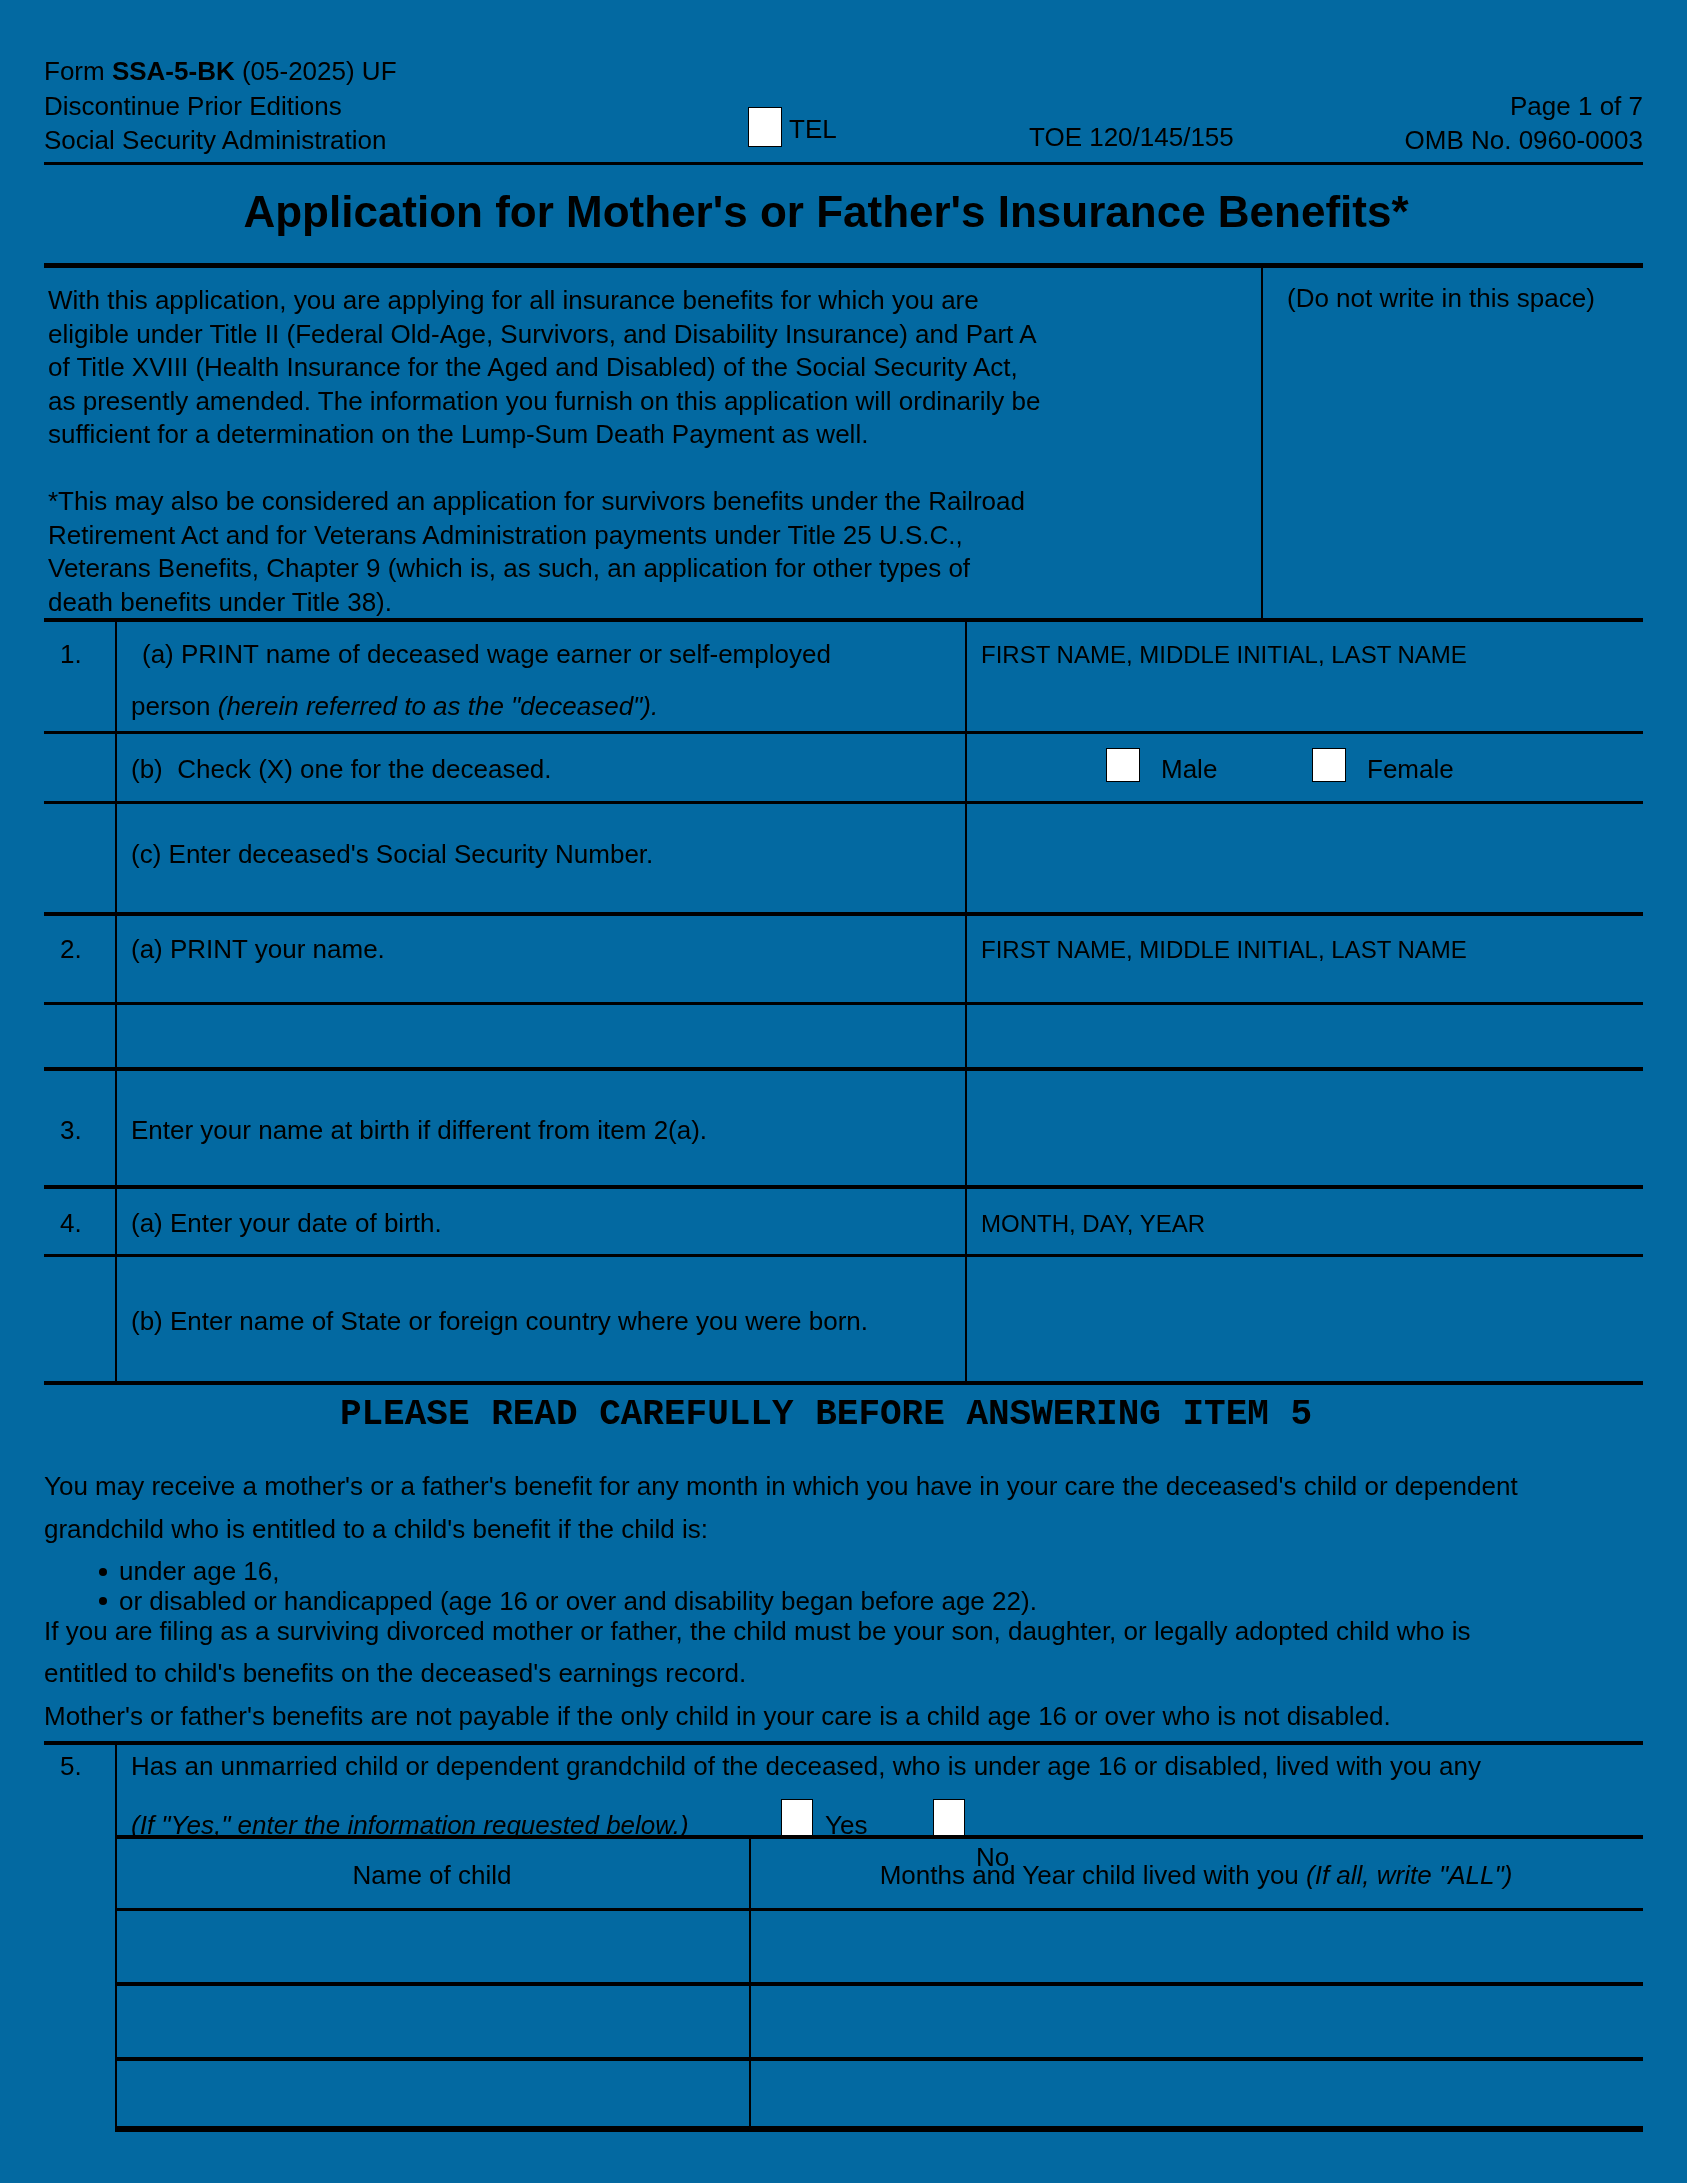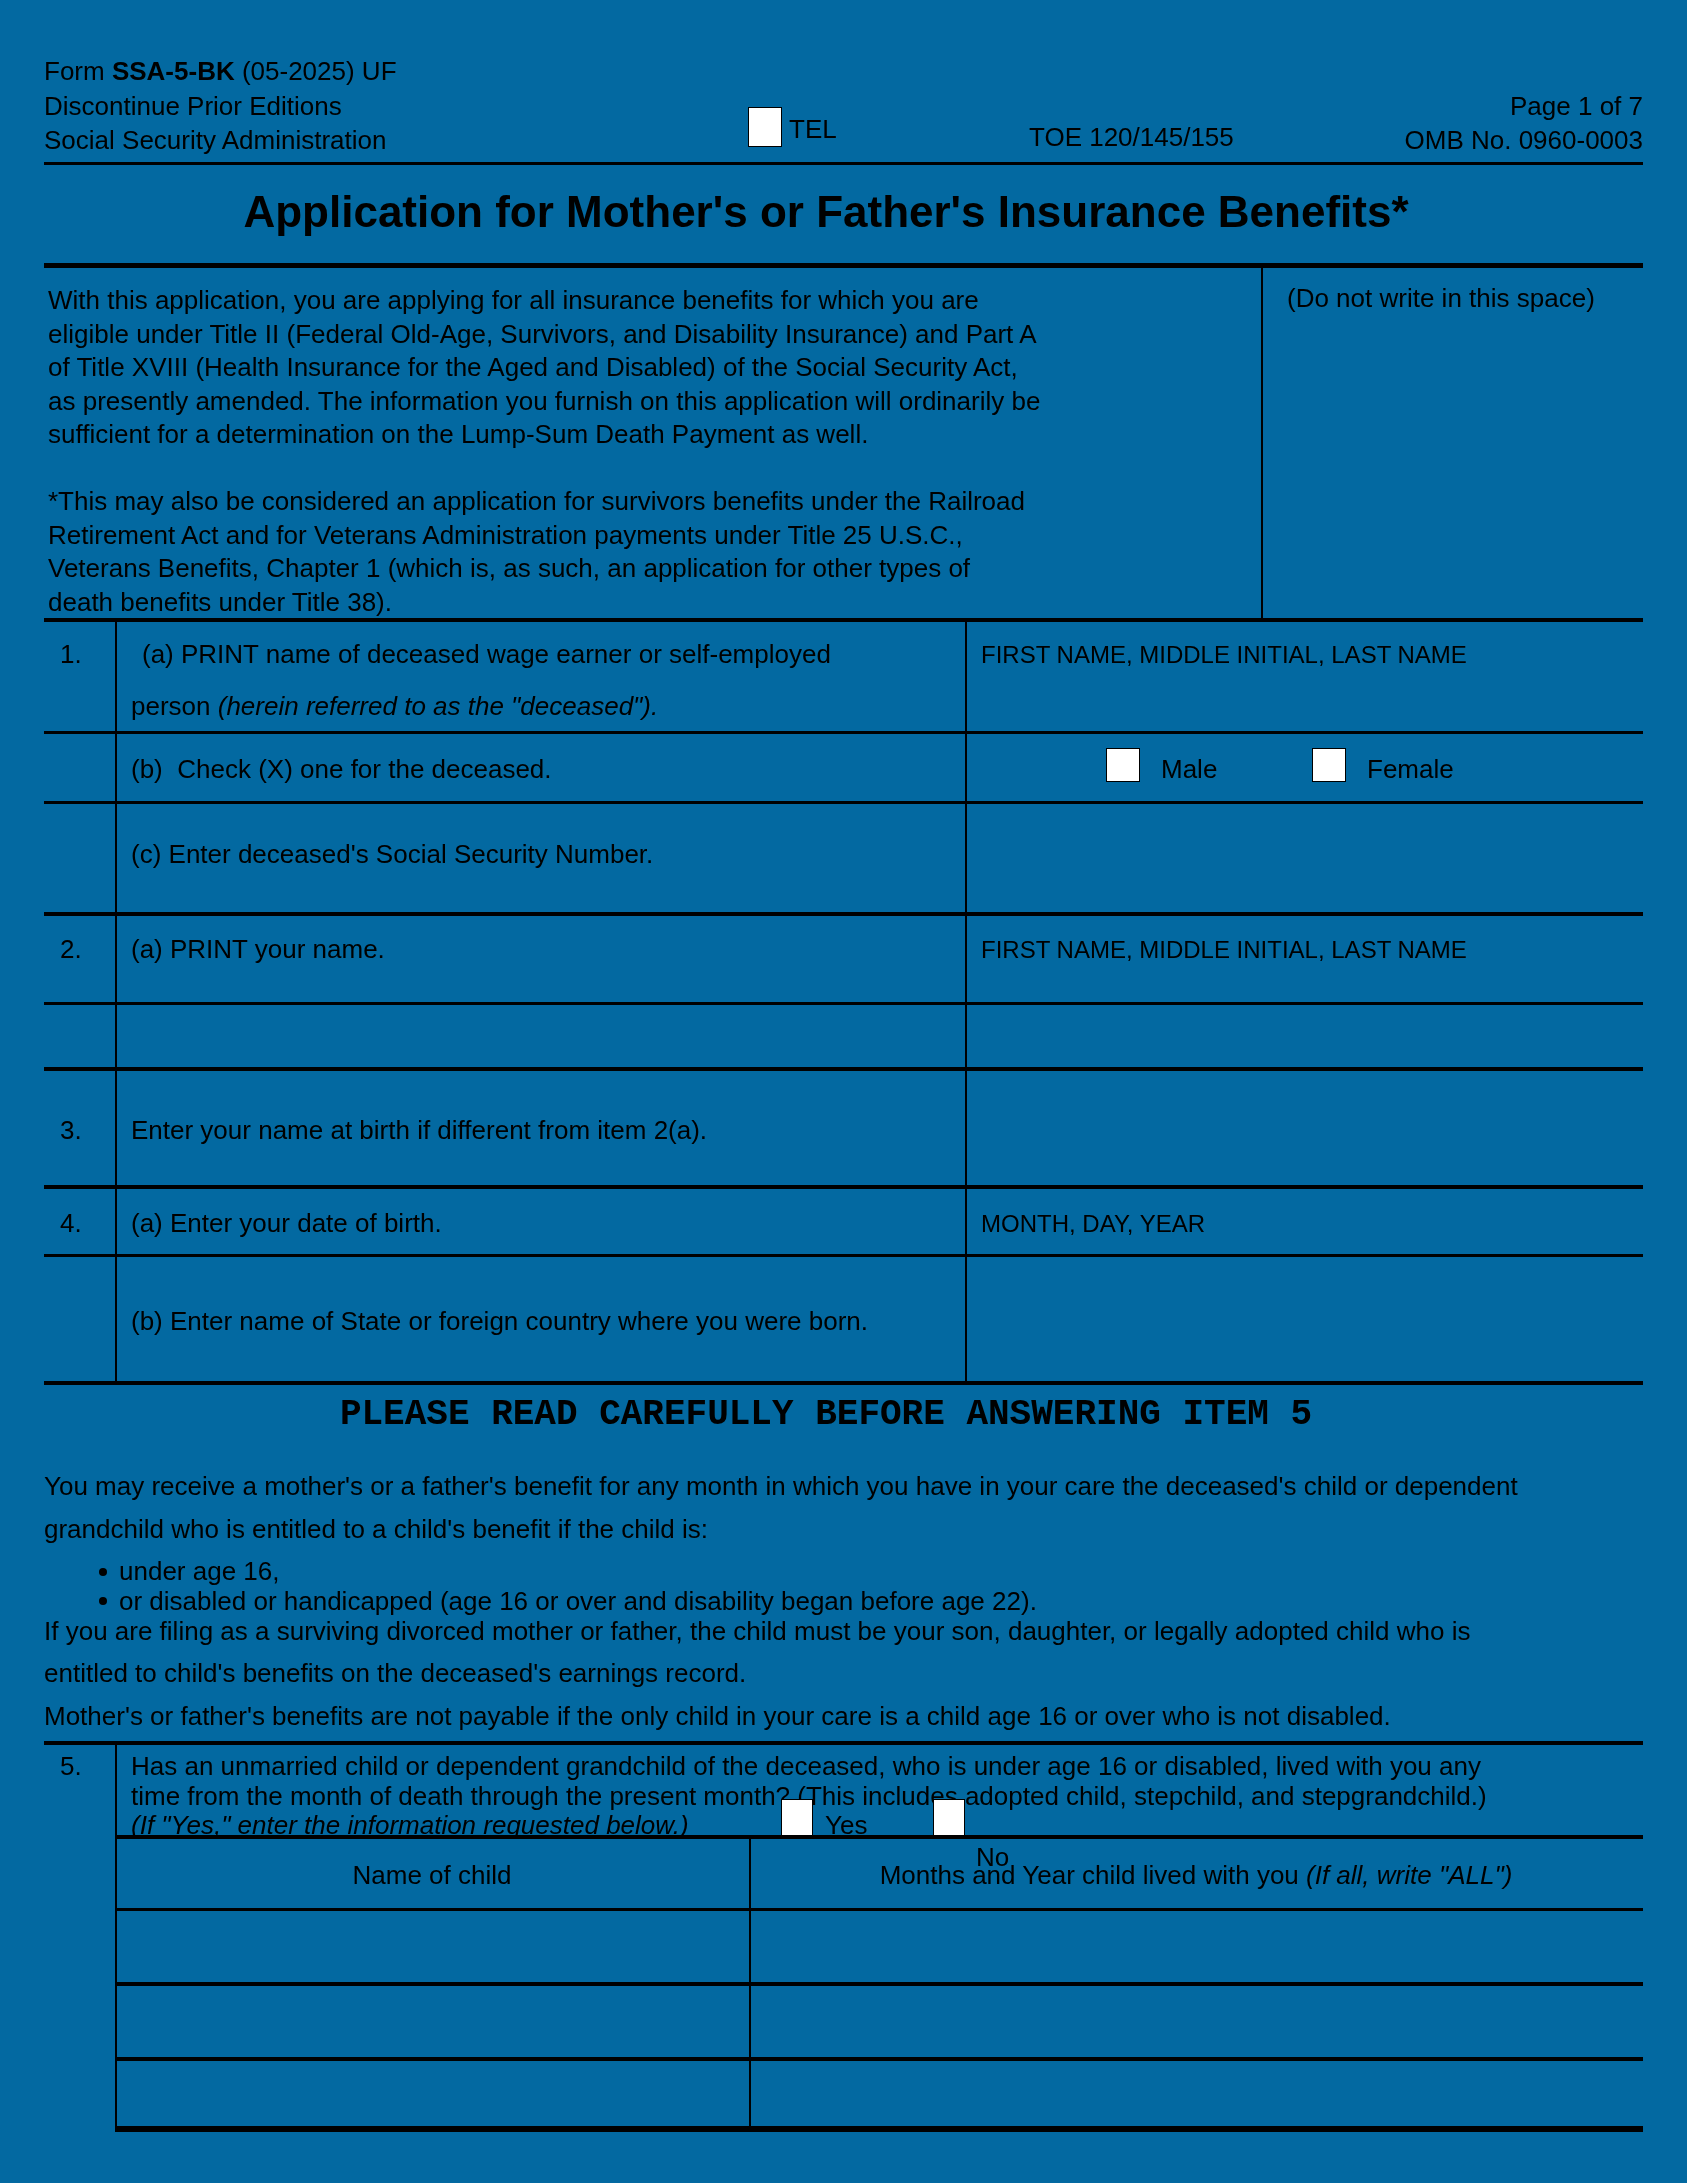--- a/index.html
+++ b/index.html
@@ -45,21 +45,21 @@
   <div>
     <div class="abs tw" style="left:48px;top:283px;">With this application, you are applying for all insurance benefits for which you are</div>
     <div class="abs tw" style="left:48px;top:317px;">eligible under Title II (Federal Old-Age, Survivors, and Disability Insurance) and Part A</div>
     <div class="abs tw" style="left:48px;top:350px;">of Title XVIII (Health Insurance for the Aged and Disabled) of the Social Security Act,</div>
     <div class="abs tw" style="left:48px;top:384px;">as presently amended. The information you furnish on this application will ordinarily be</div>
     <div class="abs tw" style="left:48px;top:417px;">sufficient for a determination on the Lump-Sum Death Payment as well.</div>
   </div>
   <div>
     <div class="abs tw" style="left:48px;top:484px;">*This may also be considered an application for survivors benefits under the Railroad</div>
     <div class="abs tw" style="left:48px;top:518px;">Retirement Act and for Veterans Administration payments under Title 25 U.S.C.,</div>
-    <div class="abs tw" style="left:48px;top:551px;">Veterans Benefits, Chapter 1 (which is, as such, an application for other types of</div>
+    <div class="abs tw" style="left:48px;top:551px;">Veterans Benefits, Chapter 9 (which is, as such, an application for other types of</div>
     <div class="abs tw" style="left:48px;top:585px;">death benefits under Title 38).</div>
   </div>
   <div class="abs vl" style="left:1261px;top:263px;height:355px;"></div>
   <div class="abs tw" style="left:1287px;top:281px;">(Do not write in this space)</div>
   <div class="abs cell" style="left:1263px;top:322px;width:378px;height:294px;"></div>
 
   <div class="abs hl" style="top:618px;height:3.7px;"></div>
   <div class="abs hl" style="top:731px;height:2.8px;"></div>
   <div class="abs hl" style="top:801px;height:2.8px;"></div>
   <div class="abs hl" style="top:912px;height:3.7px;"></div>
@@ -114,21 +114,20 @@
 
   <div class="abs tw" style="left:44px;top:1614px;">If you are filing as a surviving divorced mother or father, the child must be your son, daughter, or legally adopted child who is</div>
   <div class="abs tw" style="left:44px;top:1656px;">entitled to child's benefits on the deceased's earnings record.</div>
   <div class="abs tw" style="left:44px;top:1699px;">Mother's or father's benefits are not payable if the only child in your care is a child age 16 or over who is not disabled.</div>
 
   <div class="abs hl" style="top:1741px;height:3.7px;"></div>
   <div class="abs vl" style="left:115px;top:1741px;height:391px;"></div>
 
   <div class="abs tw" style="left:60px;top:1749px;">5.</div>
   <div class="abs tw" style="left:131px;top:1749px;">Has an unmarried child or dependent grandchild of the deceased, who is under age 16 or disabled, lived with you any</div>
-  <div class="abs tw" style="left:131px;top:1779px;">time from the month of death through the present month? (This includes adopted child, stepchild, and stepgrandchild.)</div>
   <div class="abs tw i" style="left:131px;top:1808px;">(If "Yes," enter the information requested below.)</div>
   <div class="abs cb" style="left:781px;top:1799px;width:32px;height:40px;"></div>
   <div class="abs tw" style="left:825px;top:1808px;">Yes</div>
   <div class="abs cb" style="left:933px;top:1799px;width:32px;height:40px;"></div>
   <div class="abs tw" style="left:976px;top:1840px;">No</div>
 
   <div class="abs hl" style="top:1835px;height:3.7px;left:115px;width:1528px;"></div>
   <div class="abs vl" style="left:749px;top:1835px;height:297px;"></div>
 
   <div class="abs tw ctr" style="left:115px;width:634px;top:1858px;">Name of child</div>

